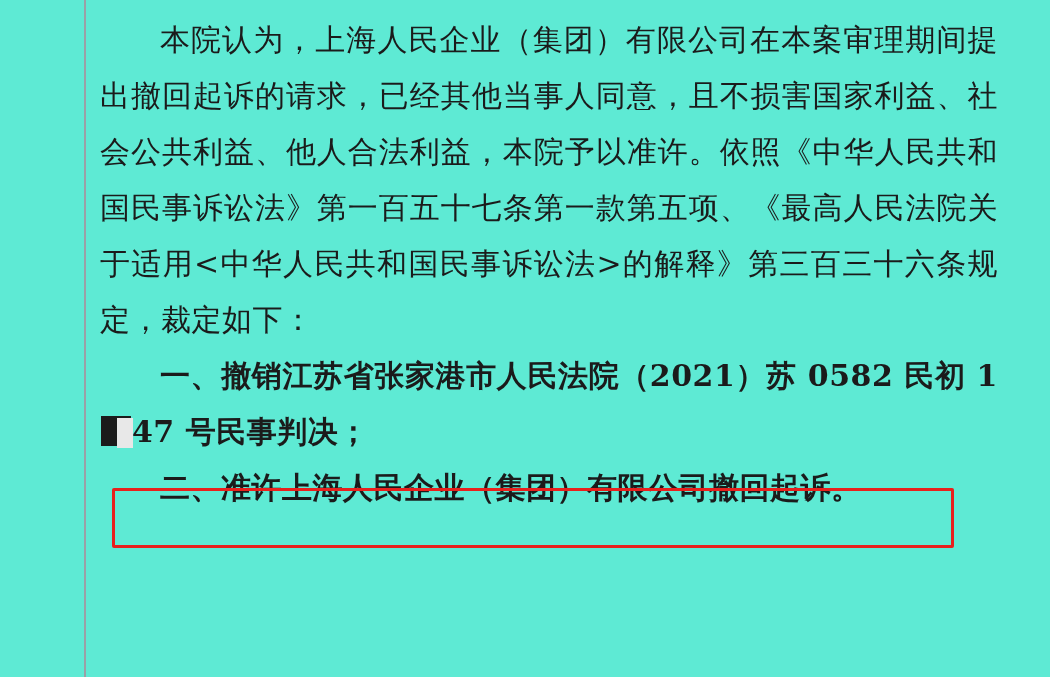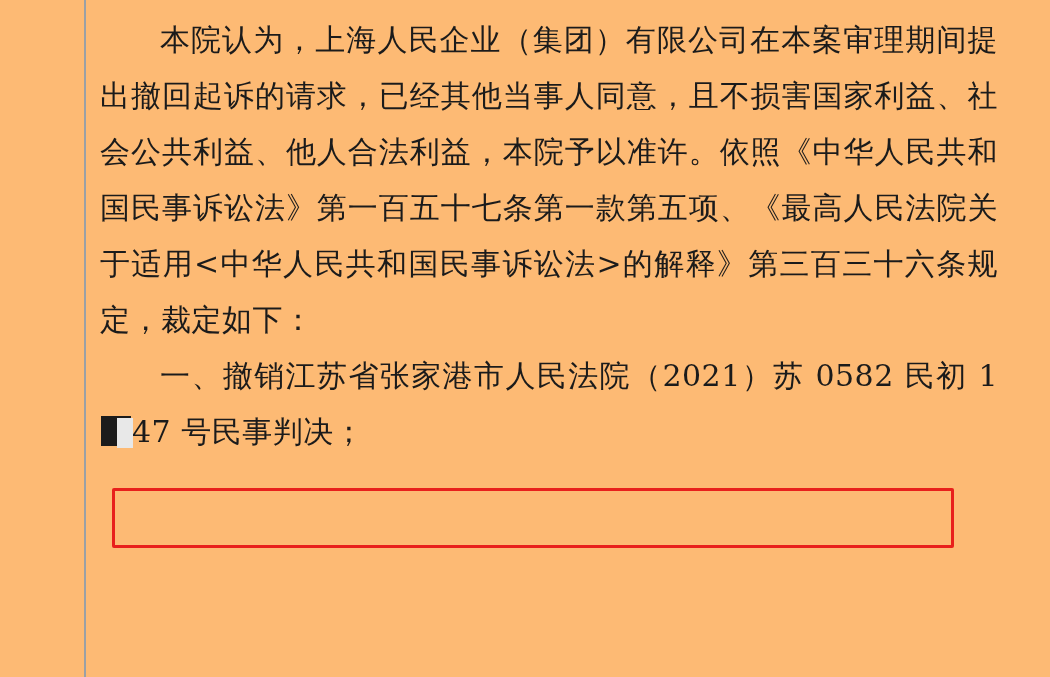--- a/index.html
+++ b/index.html
@@ -4,21 +4,21 @@
 <style>
   html, body {
     margin: 0;
     padding: 0;
     background: #ffffff;
   }
   #page {
     position: relative;
     width: 1050px;
     height: 677px;
-    background: #fdba74;
+    background: #5eead4;
     overflow: hidden;
     font-family: "DejaVu Serif", "Liberation Serif", serif;
   }
   
   .left-rule {
     position: absolute;
     left: 84px;
     top: 0;
     width: 2px;
     height: 677px;
@@ -40,20 +40,21 @@
     text-align: justify;
     text-justify: inter-ideograph;
     letter-spacing: 0.5px;
     font-family: "DejaVu Serif", "Liberation Serif", serif;
   }
   .para.indent {
     text-indent: 60px;
   }
   .para + .para {
     margin-top: 0;
+    font-weight: bold;
   }
   
   .redaction {
     display: inline-block;
     position: relative;
     width: 30px;
     height: 30px;
     vertical-align: -4px;
     background: #1b1b1b;
     margin: 0 1px;
@@ -85,19 +86,20 @@
 <div id="page">
 
   <div class="left-rule"></div>
 
   <div class="doc-body">
 
     <p class="para indent">本院认为，上海人民企业（集团）有限公司在本案审理期间提出撤回起诉的请求，已经其他当事人同意，且不损害国家利益、社会公共利益、他人合法利益，本院予以准许。依照《中华人民共和国民事诉讼法》第一百五十七条第一款第五项、《最高人民法院关于适用&lt;中华人民共和国民事诉讼法&gt;的解释》第三百三十六条规定，裁定如下：</p>
 
     <p class="para indent"><span>一、撤销江苏省张家港市人民法院（2021）苏 0582 民初 1</span><span class="redaction"></span><span>47 号民事判决；</span></p>
 
+    <p class="para indent">二、准许上海人民企业（集团）有限公司撤回起诉。</p>
 
 
   </div>
 
   <div class="highlight-box"></div>
 
 </div>
 
 </body></html>

